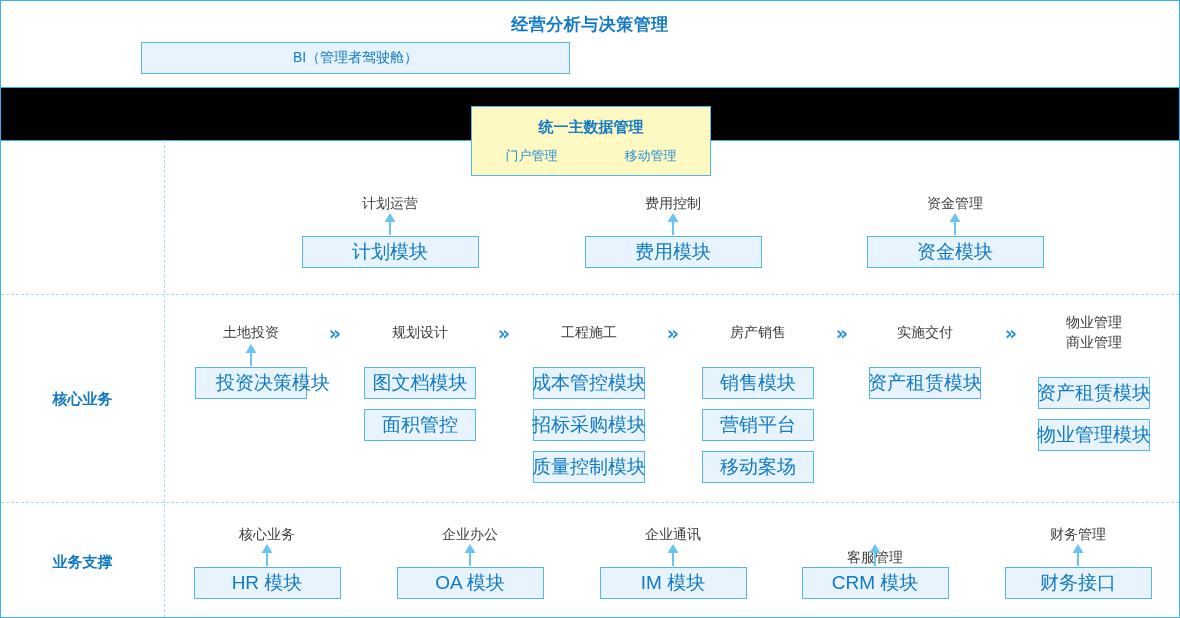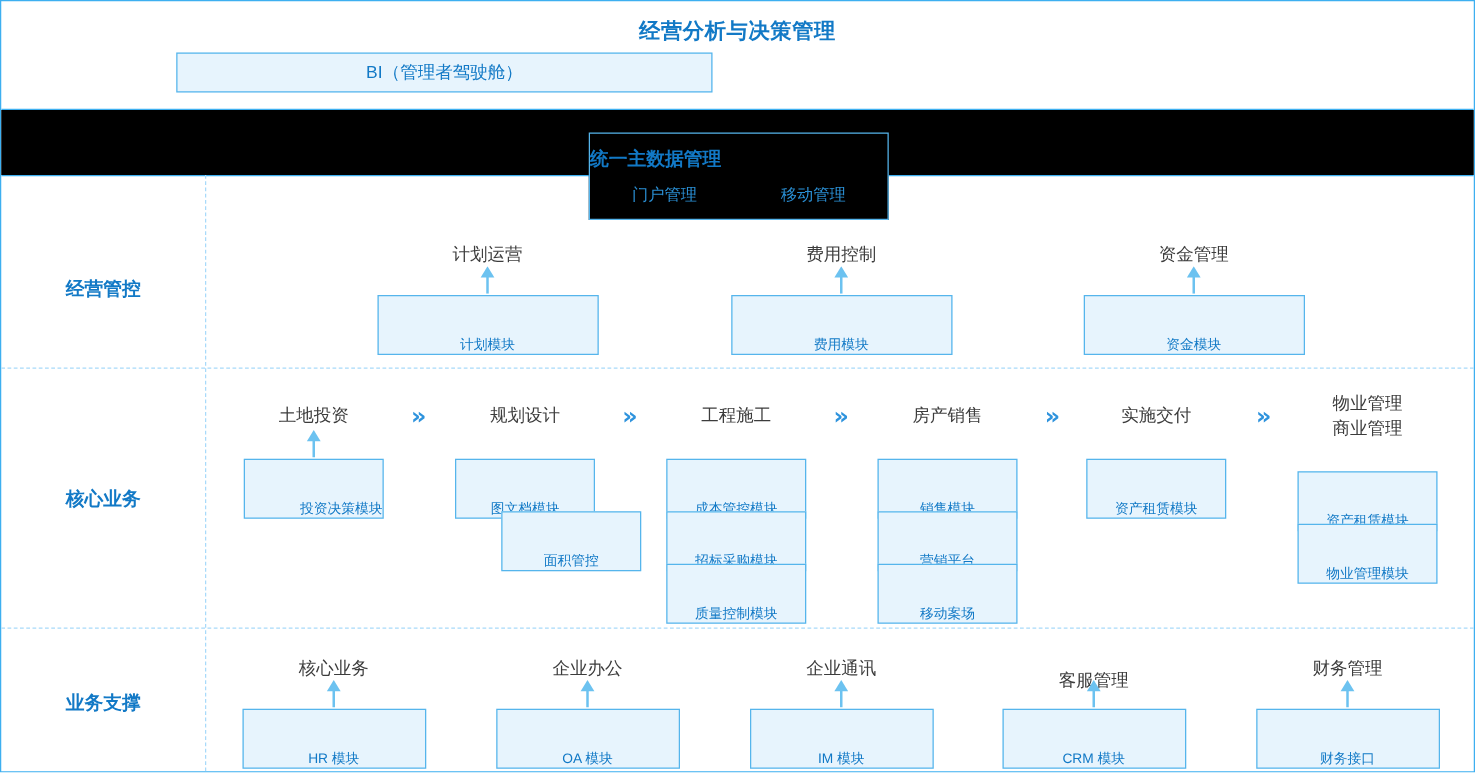--- a/index.html
+++ b/index.html
@@ -39,24 +39,24 @@
 
   
   .black-band{
     left:-1px;right:-1px;top:87px;height:52px;
     background:#000000;
   }
 
   
   .master-card{
     left:470px;top:105px;width:240px;height:70px;
-    background:#000000;
+    background:#fef9c3;
     border:1px solid #55b5ec;
     display:flex;flex-direction:column;
-    justify-content:center;
+    align-items:center;justify-content:center;
   }
   .master-title{
     font-size:15px;font-weight:bold;color:#1279c6;
     margin-bottom:10px;
   }
   .master-subs{
     display:flex;width:100%;justify-content:space-around;
     font-size:13px;color:#2a8fd4;
   }
 
@@ -81,26 +81,25 @@
 
   
   .cap{
     font-size:14px;color:#3c3c3c;
     text-align:center;line-height:20px;
     white-space:nowrap;
   }
 
   
   .mbox{
-    height:48px;
+    height:32px;
     background:#e7f4fd;
     border:1px solid #55b5ec;
-    color:#1279c6;font-size:11px;
+    color:#1279c6;font-size:19px;
     white-space:nowrap;
-    align-items:flex-end;
   }
 
   
   .uparrow{width:12px;}
   .uparrow svg{display:block;}
 
   
   .chev{
     font-size:19px;color:#2e93dd;font-weight:bold;
     line-height:1;
@@ -129,21 +128,20 @@
       <span>门户管理</span>
       <span>移动管理</span>
     </div>
   </div>
 
   <div class="abs vdash"></div>
 
   <div class="abs hdash" style="top:293px"></div>
   <div class="abs hdash" style="top:501px"></div>
 
-  <div class="abs row-label" style="top:221px">经营管控</div>
   <div class="abs row-label" style="top:389px">核心业务</div>
   <div class="abs row-label" style="top:552px">业务支撑</div>
 
   <div id="content-layer">
       <div class="abs cap" style="left: 299px; width: 180px; top: 192px;">
         <div>计划运营</div>
       </div>
       <div class="abs uparrow" style="left: 383px; top: 212px;">
         <svg width="12" height="22" viewBox="0 0 12 22">
           <line x1="6" y1="22" x2="6" y2="7" stroke="#6cc2f0" stroke-width="2"></line>
@@ -193,21 +191,21 @@
       </div>
       <div class="abs ctr mbox" style="left: 194px; width: 112px; top: 366px; padding-left: 44px;">
         <span>投资决策模块</span>
       </div>
       <div class="abs cap" style="left: 329px; width: 180px; top: 321px;">
         <div>规划设计</div>
       </div>
       <div class="abs ctr mbox" style="left: 363px; width: 112px; top: 366px;">
         <span>图文档模块</span>
       </div>
-      <div class="abs ctr mbox" style="left: 363px; width: 112px; top: 408px; margin-left: 37px;">
+      <div class="abs ctr mbox" style="left: 363px; width: 112px; top: 408px;">
         <span>面积管控</span>
       </div>
       <div class="abs cap" style="left: 498px; width: 180px; top: 321px;">
         <div>工程施工</div>
       </div>
       <div class="abs ctr mbox" style="left: 532px; width: 112px; top: 366px;">
         <span>成本管控模块</span>
       </div>
       <div class="abs ctr mbox" style="left: 532px; width: 112px; top: 408px;">
         <span>招标采购模块</span>
@@ -272,21 +270,21 @@
       </div>
       <div class="abs uparrow" style="left: 666px; top: 543px;">
         <svg width="12" height="22" viewBox="0 0 12 22">
           <line x1="6" y1="22" x2="6" y2="7" stroke="#6cc2f0" stroke-width="2"></line>
           <polygon points="6,0 11.5,9 0.5,9" fill="#6cc2f0"></polygon>
         </svg>
       </div>
       <div class="abs ctr mbox" style="left: 598.5px; width: 147px; top: 566px;">
         <span>IM 模块</span>
       </div>
-      <div class="abs cap" style="left: 784px; width: 180px; top: 533px; text-align: center;">
+      <div class="abs cap" style="left: 784px; width: 180px; top: 546px; text-align: center;">
         <div>客服管理</div>
       </div>
       <div class="abs uparrow" style="left: 868px; top: 543px;">
         <svg width="12" height="22" viewBox="0 0 12 22">
           <line x1="6" y1="22" x2="6" y2="7" stroke="#6cc2f0" stroke-width="2"></line>
           <polygon points="6,0 11.5,9 0.5,9" fill="#6cc2f0"></polygon>
         </svg>
       </div>
       <div class="abs ctr mbox" style="left: 800.5px; width: 147px; top: 566px;">
         <span>CRM 模块</span>

